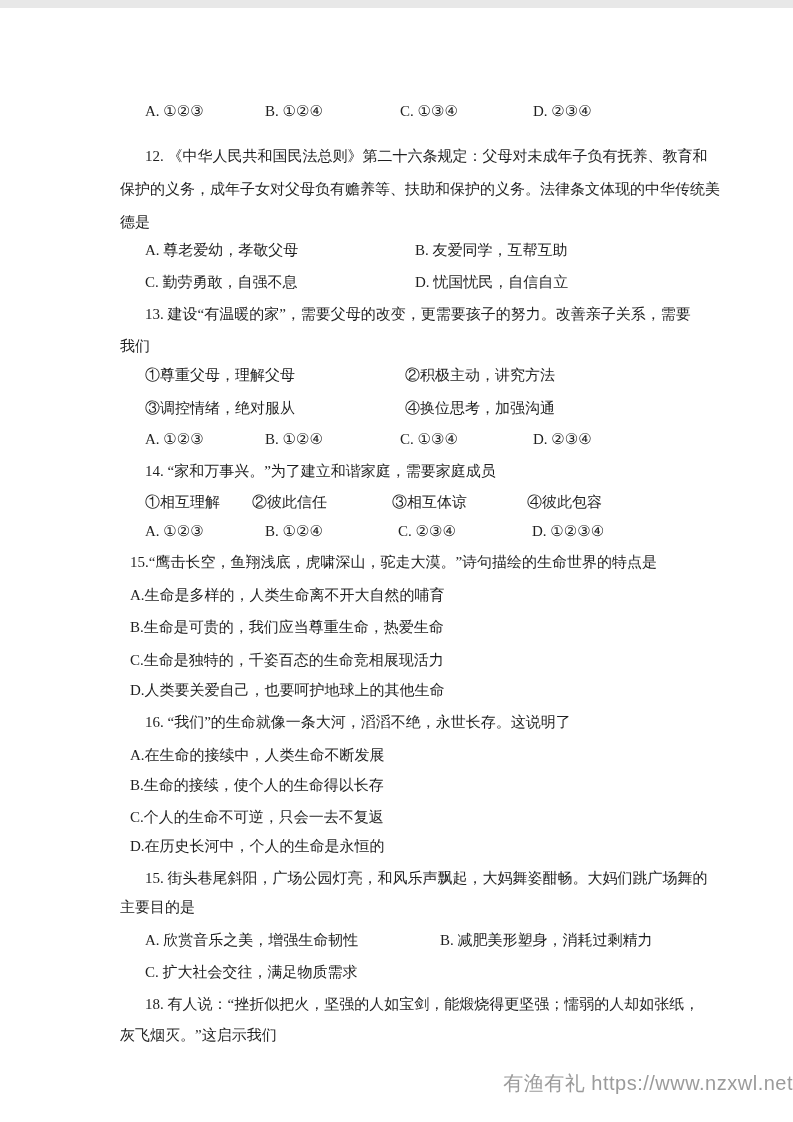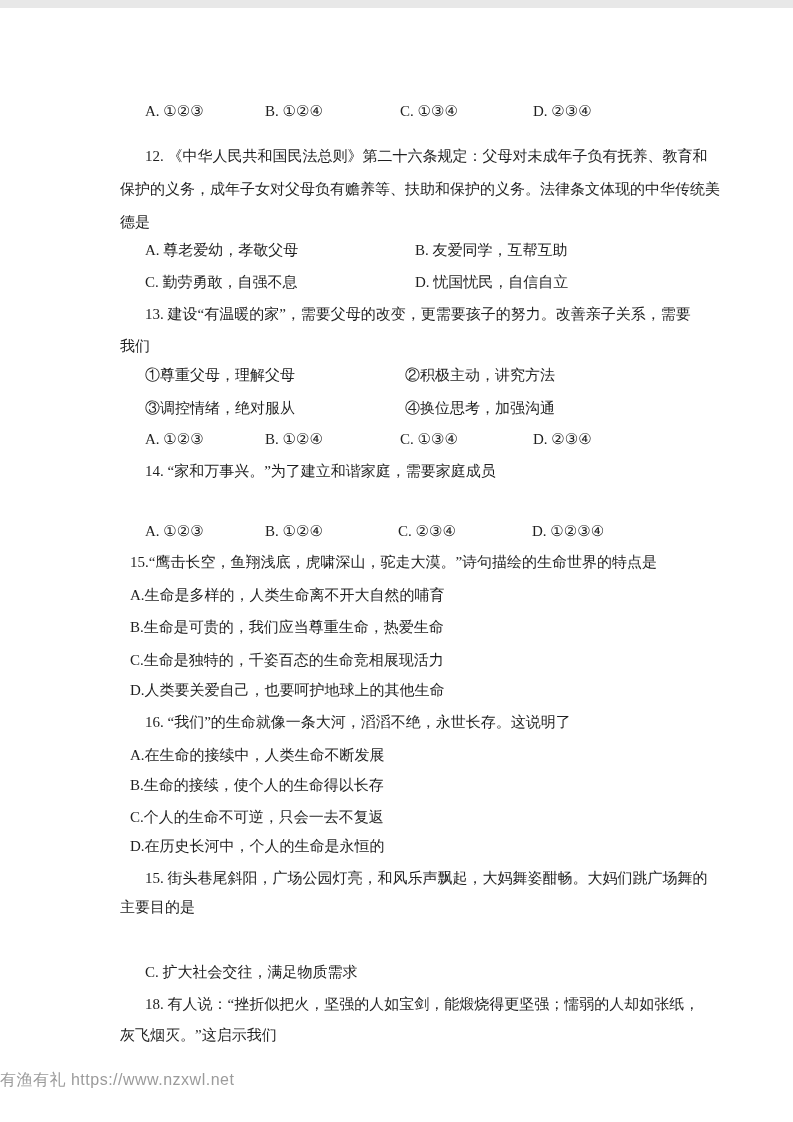--- a/index.html
+++ b/index.html
@@ -14,23 +14,23 @@
     color:#1f1f1f;
     overflow:hidden;
   }
   .ln { position:absolute; left:0; width:793px; height:24px; line-height:22px; white-space:nowrap; }
   .seg { position:absolute; top:0; white-space:nowrap; }
   .stem  { left:120px; }           
   .indent{ left:145px; }           
   .opt   { left:130px; }           
   .footer {
     position:absolute; left:0; right:0; top:1062px;
-    text-align:left;
+    text-align:right;
     font-family:"Liberation Sans","DejaVu Sans",sans-serif;
-    font-size:16px;
+    font-size:20px;
     color:#9b9b9b;
     letter-spacing:0.5px;
   }
 </style>
 </head>
 <body>
 
 <div class="page">
 
   <div class="ln" style="top:92px">
@@ -75,20 +75,26 @@
   <div class="ln" style="top:420px">
     <span class="seg" style="left:145px">A. ①②③</span>
     <span class="seg" style="left:265px">B. ①②④</span>
     <span class="seg" style="left:400px">C. ①③④</span>
     <span class="seg" style="left:533px">D. ②③④</span>
   </div>
 
   <div class="ln" style="top:452px">
     <span class="seg indent">14. “家和万事兴。”为了建立和谐家庭，需要家庭成员</span>
   </div>
+  <div class="ln" style="top:483px">
+    <span class="seg" style="left:145px">①相互理解</span>
+    <span class="seg" style="left:252px">②彼此信任</span>
+    <span class="seg" style="left:392px">③相互体谅</span>
+    <span class="seg" style="left:527px">④彼此包容</span>
+  </div>
   <div class="ln" style="top:512px">
     <span class="seg" style="left:145px">A. ①②③</span>
     <span class="seg" style="left:265px">B. ①②④</span>
     <span class="seg" style="left:398px">C. ②③④</span>
     <span class="seg" style="left:532px">D. ①②③④</span>
   </div>
 
   <div class="ln" style="top:543px">
     <span class="seg" style="left:130px">15.“鹰击长空，鱼翔浅底，虎啸深山，驼走大漠。”诗句描绘的生命世界的特点是</span>
   </div>
@@ -120,20 +126,24 @@
   <div class="ln" style="top:827px">
     <span class="seg opt">D.在历史长河中，个人的生命是永恒的</span>
   </div>
 
   <div class="ln" style="top:859px">
     <span class="seg indent">15. 街头巷尾斜阳，广场公园灯亮，和风乐声飘起，大妈舞姿酣畅。大妈们跳广场舞的</span>
   </div>
   <div class="ln" style="top:888px">
     <span class="seg stem">主要目的是</span>
   </div>
+  <div class="ln" style="top:921px">
+    <span class="seg" style="left:145px">A. 欣赏音乐之美，增强生命韧性</span>
+    <span class="seg" style="left:440px">B. 减肥美形塑身，消耗过剩精力</span>
+  </div>
   <div class="ln" style="top:953px">
     <span class="seg" style="left:145px">C. 扩大社会交往，满足物质需求</span>
   </div>
 
   <div class="ln" style="top:985px">
     <span class="seg indent">18. 有人说：“挫折似把火，坚强的人如宝剑，能煅烧得更坚强；懦弱的人却如张纸，</span>
   </div>
   <div class="ln" style="top:1016px">
     <span class="seg stem">灰飞烟灭。”这启示我们</span>
   </div>

